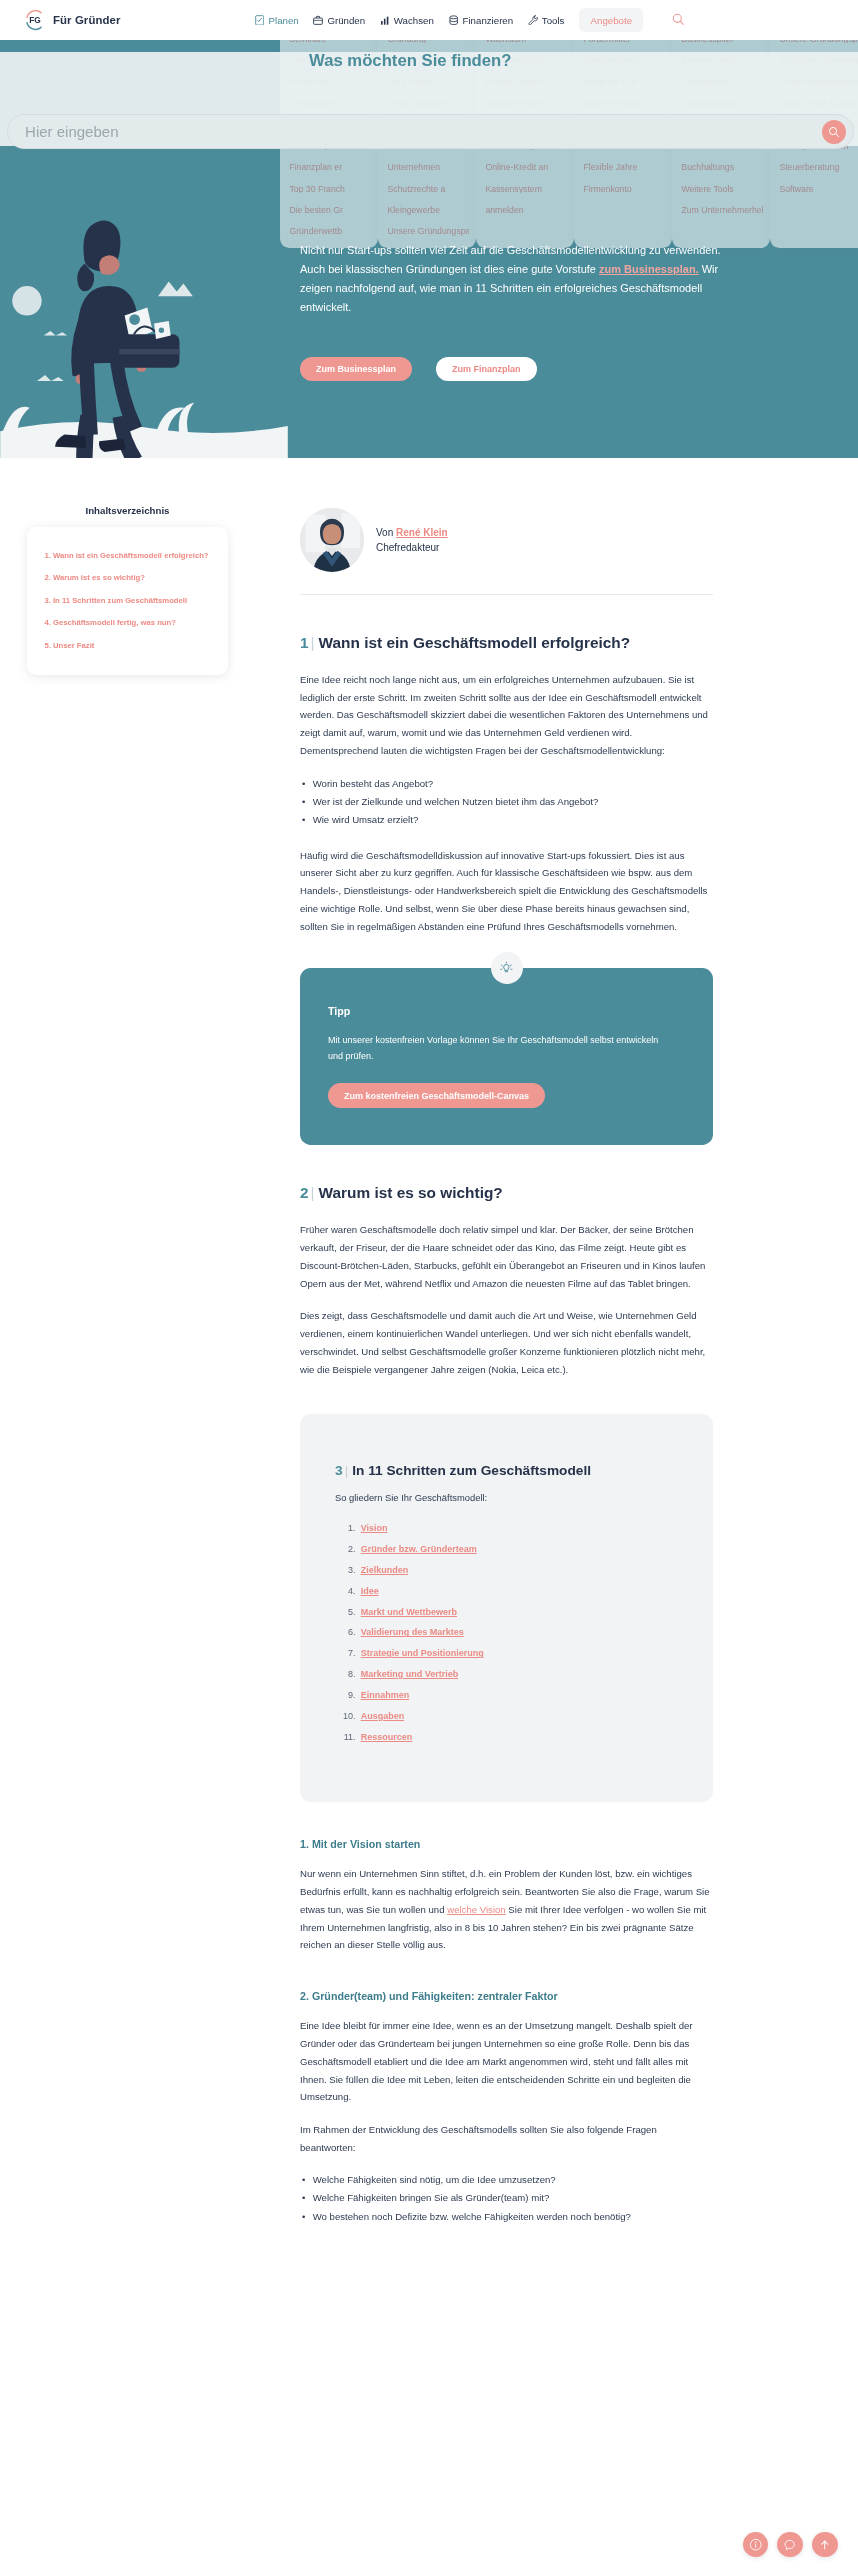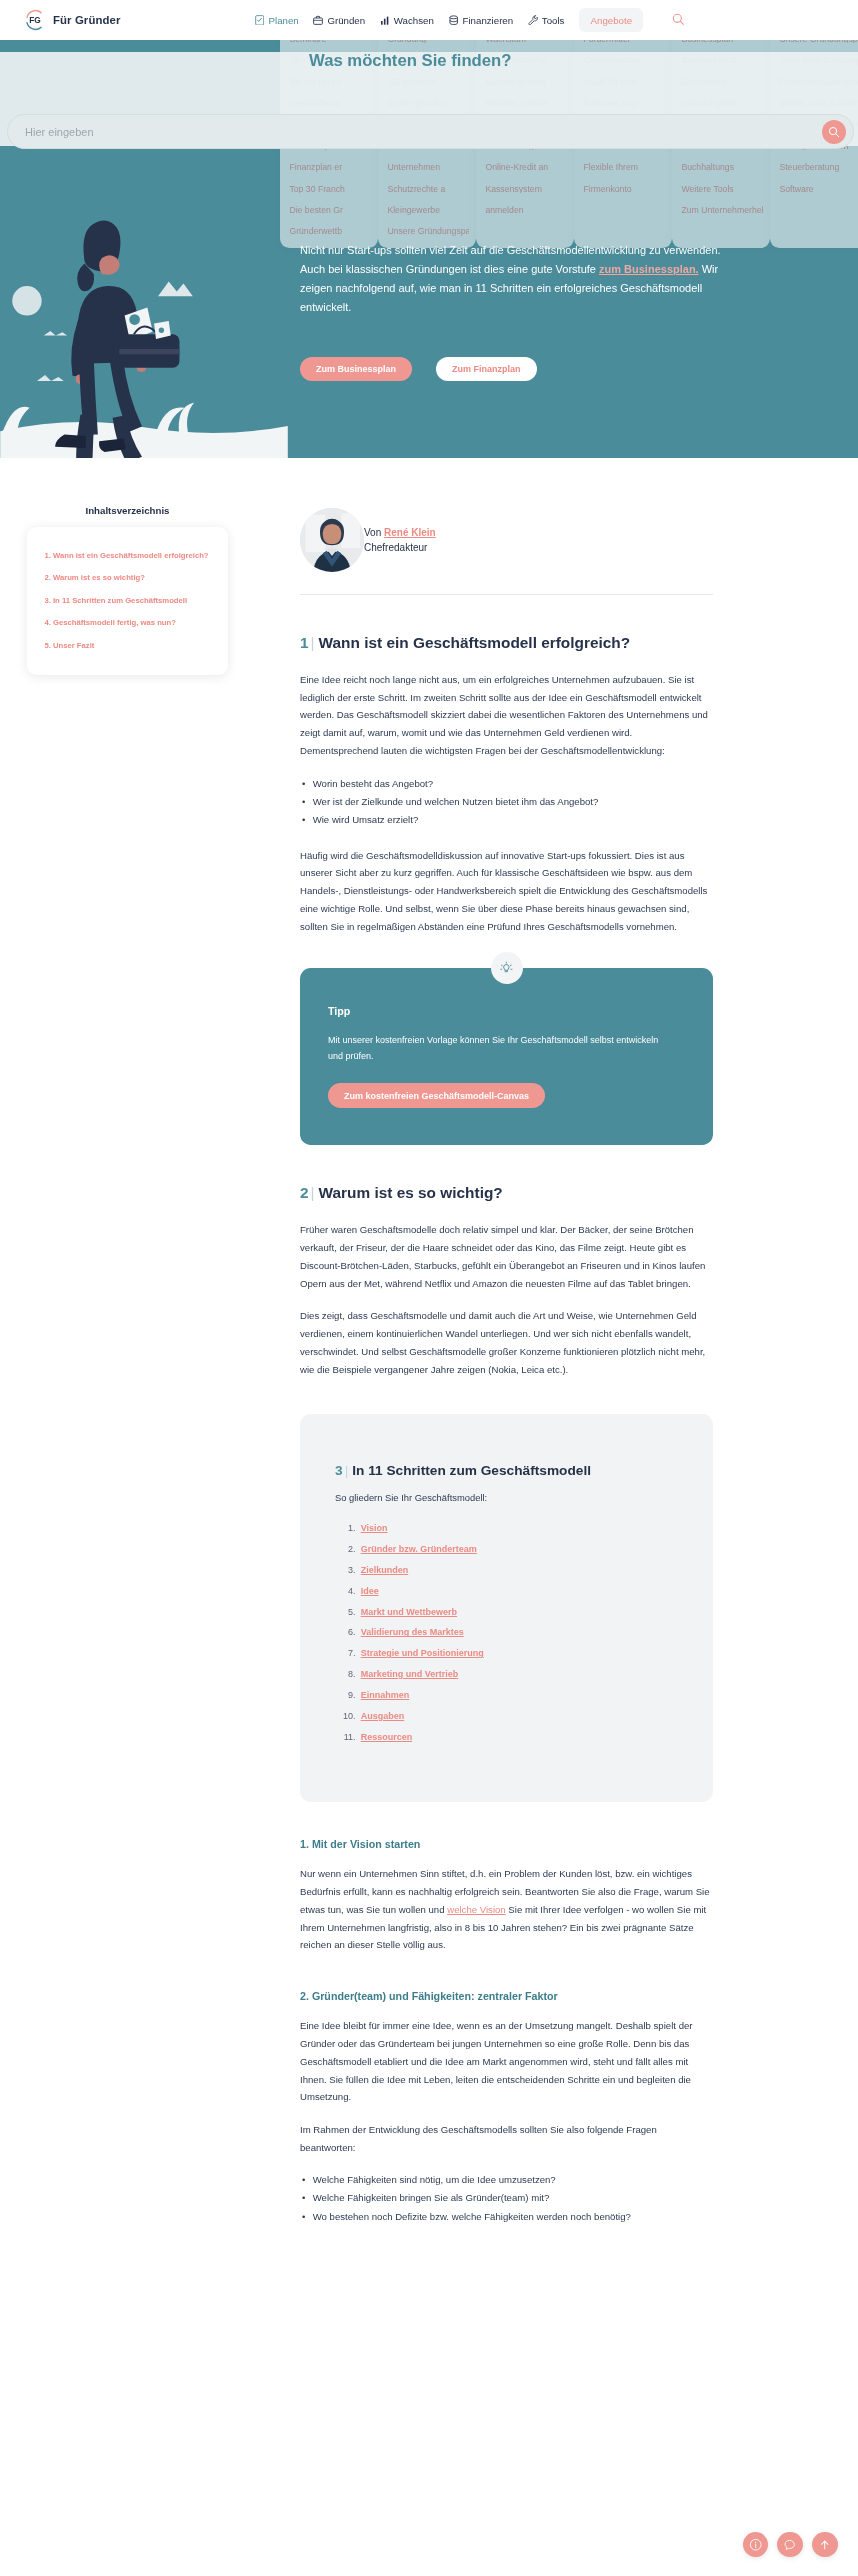--- a/index.html
+++ b/index.html
@@ -94,21 +94,21 @@
   .search-field {
     position: absolute; left: 6.7px; top: 114px;
     width: 847px; height: 35px;
     background: #e3eaec; border: 0.7px solid #d4dde0;
     border-radius: 17.4px;
     z-index: 52;
     display: flex; align-items: center;
   }
   .search-field input {
     flex: 1; border: none; background: transparent; outline: none;
-    font-size: 11px; color: #26324a; padding: 0 17.4px;
+    font-size: 15px; color: #26324a; padding: 0 17.4px;
     font-family: "Liberation Sans", sans-serif;
   }
   .search-field input::placeholder { color: #9aa7ad; }
   .search-go {
     width: 24px; height: 24px; border-radius: 50%;
     background: #ef9892; margin-right: 6.7px;
     display: flex; align-items: center; justify-content: center;
     cursor: pointer;
   }
 
@@ -122,21 +122,21 @@
     padding: 23px 17.4px 24px 17.4px;
   }
   .toc-item {
     font-size: 7.7px; color: #ec8a84; font-weight: bold;
     line-height: 1.45; margin-bottom: 11.4px; cursor: pointer;
   }
   .toc-item:last-child { margin-bottom: 0; }
 
   .article { position: absolute; left: 300px; top: 0; width: 413px; }
 
-  .byline { display: flex; align-items: center; padding-top: 40px; }
+  .byline { display: flex; align-items: center; gap: 12px; padding-top: 40px; }
   .avatar {
     width: 64px; height: 64px; border-radius: 50%;
     overflow: hidden; flex: 0 0 64px; background: #dfe3e6; position: relative;
   }
   .byline-txt { font-size: 10px; line-height: 1.55; color: #26324a; }
   .byline-txt a { color: #ec8a84; text-decoration: underline; font-weight: bold; }
   .divider { height: 0.7px; background: #e6e9eb; margin-top: 22px; }
 
   h2.sec {
     font-size: 15.4px; font-weight: bold; color: #26324a;
@@ -362,21 +362,21 @@
     <div class="mi">Kassensystem</div>
     <div class="mi">anmelden</div>
   </div>
   <div class="mega-col">
     <div class="mi">Fördermittel</div>
     <div class="mi">Gründungszus</div>
     <div class="mi">Kredit für Exis</div>
     <div class="mi">Business Ange</div>
     <div class="mi">Zuschüsse</div>
     <div class="mi">Kontokorrenk</div>
-    <div class="mi">Flexible Ihrem</div>
+    <div class="mi">Flexible Jahre</div>
     <div class="mi">Firmenkonto</div>
   </div>
   <div class="mega-col">
     <div class="mi">Businessplan-</div>
     <div class="mi">Business Mod</div>
     <div class="mi">Gründertest</div>
     <div class="mi">Gründungsass</div>
     <div class="mi">Finanzplan To</div>
     <div class="mi">Preiskalkulati</div>
     <div class="mi">Buchhaltungs</div>

